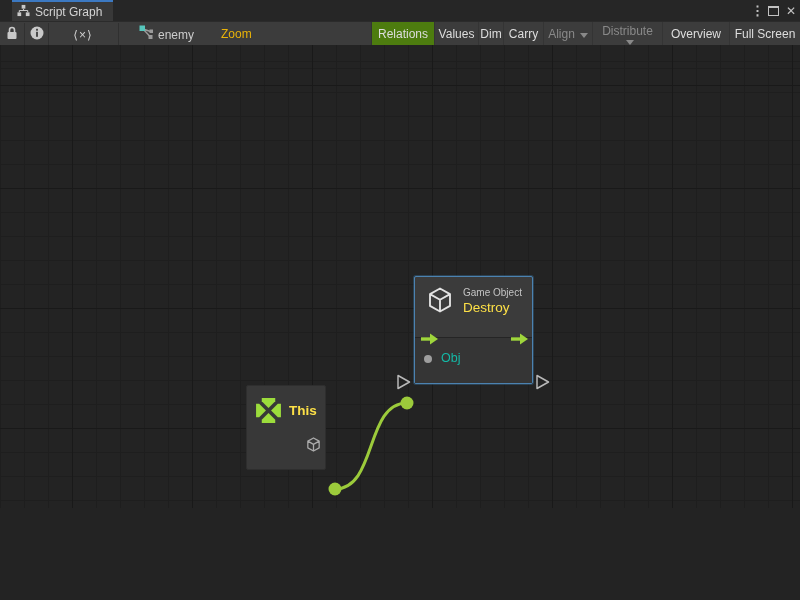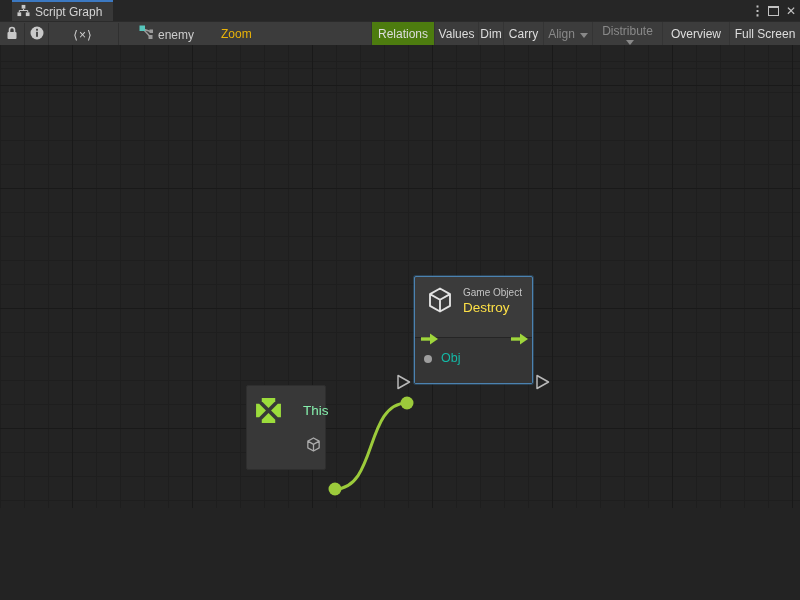--- a/index.html
+++ b/index.html
@@ -56,21 +56,21 @@
   .nd-title { position:absolute; left:48px; top:23px; font-size:13.5px; color:#fde047; }
   .nd-bottom { position:absolute; left:0; top:60px; width:100%; height:46px;
     background:#353535; border-top:1px solid #252525; }
   .exec-arrow { position:absolute; top:54px; }
   .exec-in { left:6px; } .exec-out { right:4px; }
   .obj-dot { position:absolute; left:9px; top:17px; width:8px; height:8px; border-radius:50%; background:#9E9E9E; }
   .obj-label { position:absolute; left:26px; top:13px; font-size:12.5px; color:#14b8a6; }
 
   .node-this { left:246px; top:340px; width:80px; height:85px; background:#383838; border:1px solid #2E2E2E; }
   .nt-icon { position:absolute; left:7px; top:10px; }
-  .nt-label { position:absolute; left:56px; top:17px; font-size:13.5px; color:#86efac; }
+  .nt-label { position:absolute; left:42px; top:17px; font-size:13.5px; color:#fde047;font-weight:bold; }
   .nt-port { position:absolute; left:58px; top:50px; }
 
   
   .wire-layer { position:absolute; left:0; top:45px; width:800px; height:555px; pointer-events:none; }
 </style>
 </head>
 <body>
 
 <div class="window">
 

